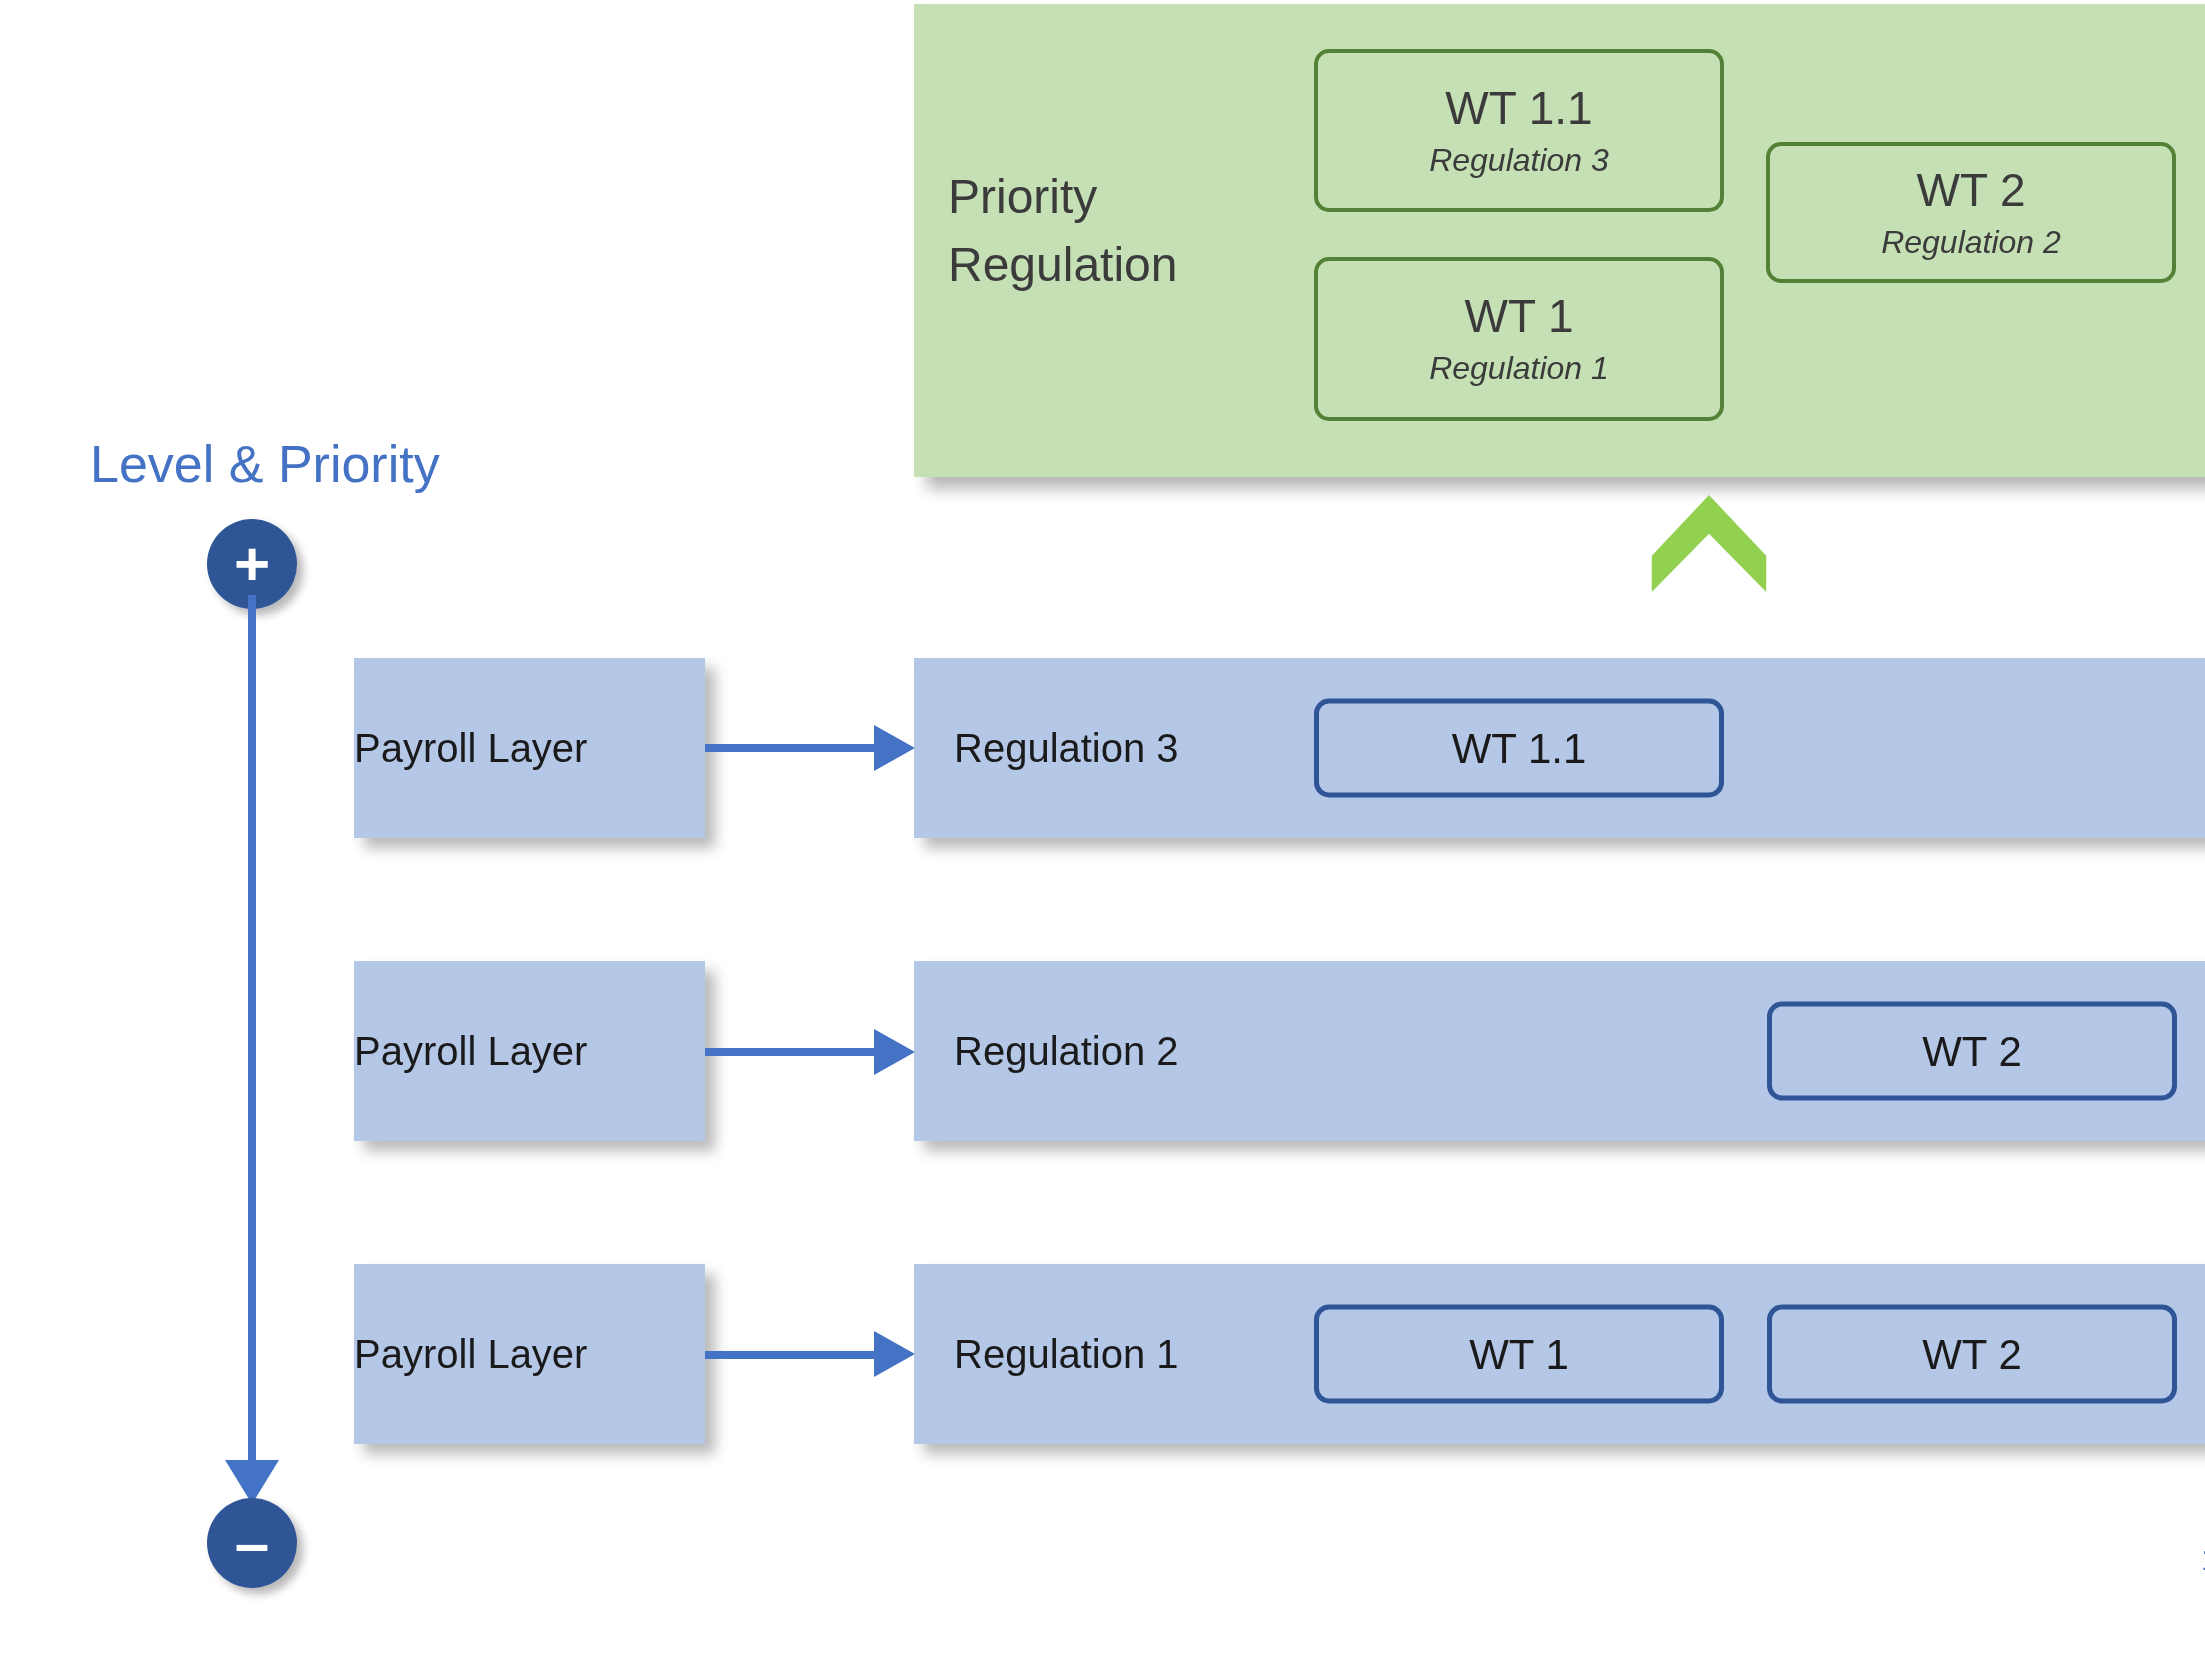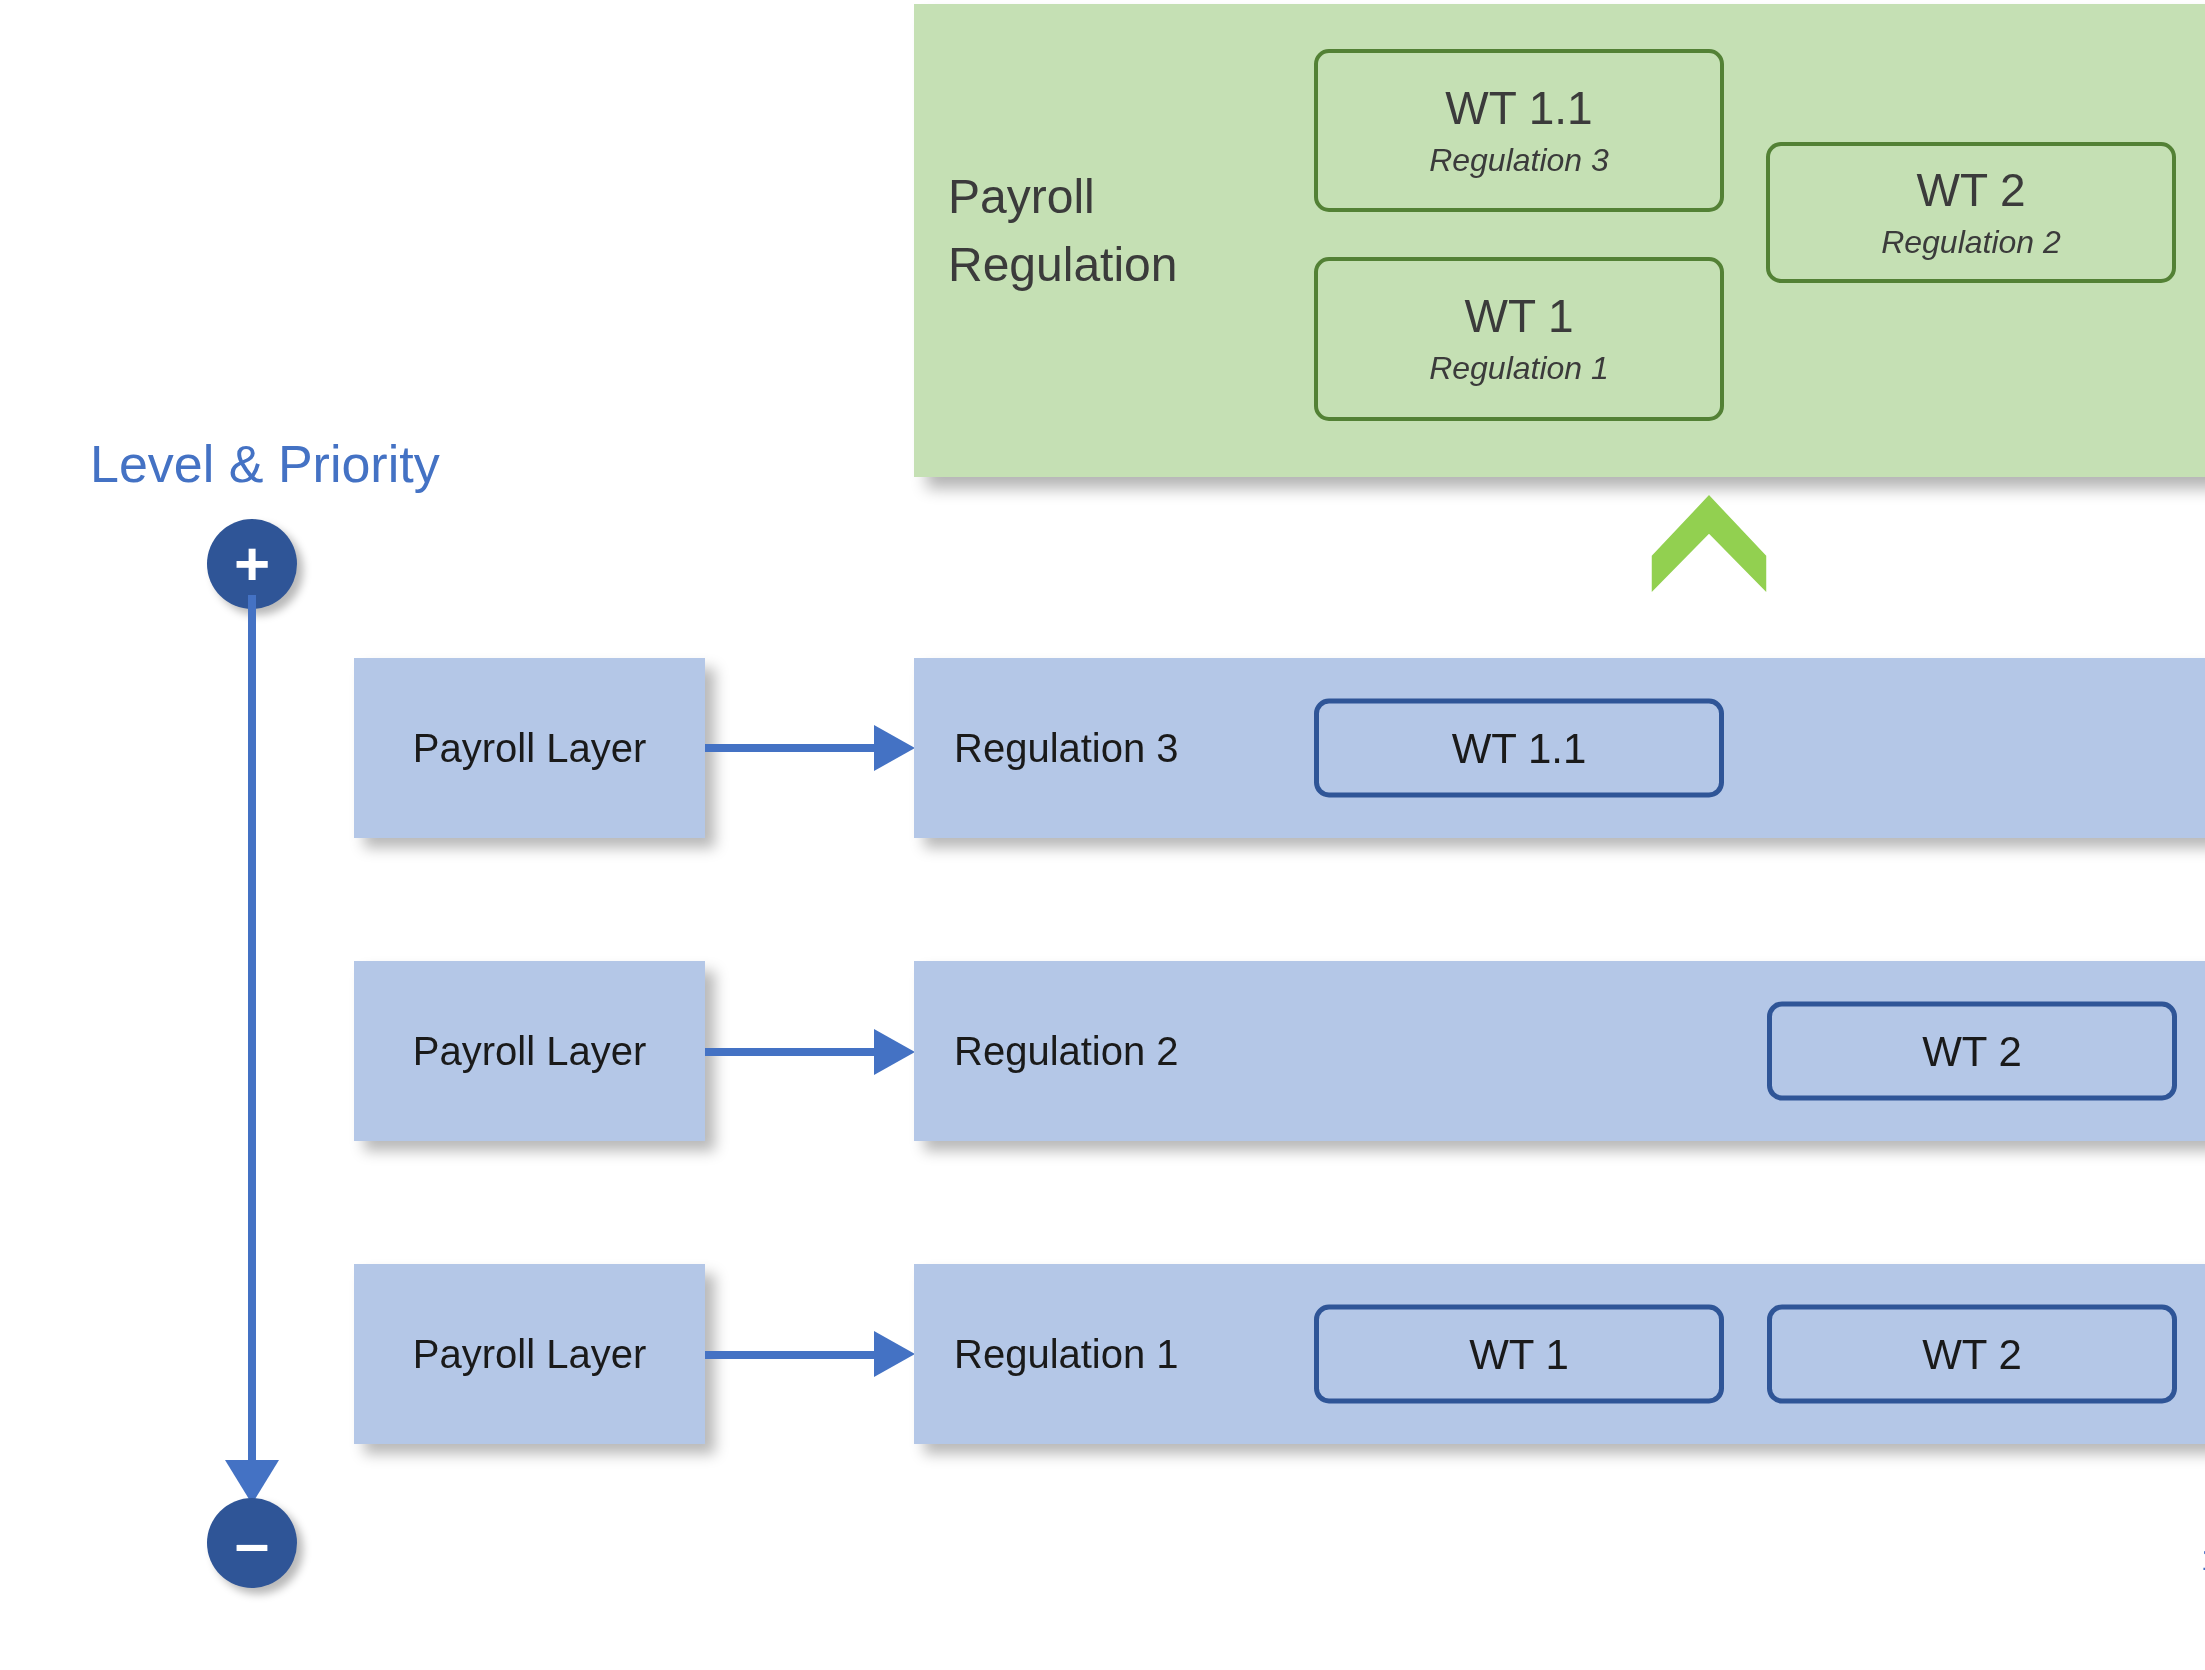--- a/index.html
+++ b/index.html
@@ -114,21 +114,21 @@
   
   .payroll-box {
     position: absolute;
     left: 354px;
     width: 351px;
     height: 180px;
     background: #b4c7e7;
     box-shadow: 9.7px 9.7px 13.2px rgba(0,0,0,0.28);
     display: flex;
     align-items: center;
-    justify-content: center;
+    justify-content: flex-start;
     color: #1a1a1a;
     font-size: 40px;
   }
   .reg-band {
     position: absolute;
     left: 914px;
     width: 1738px;
     height: 180px;
     background: #b4c7e7;
     box-shadow: 9.7px 9.7px 13.2px rgba(0,0,0,0.28);
@@ -205,21 +205,21 @@
     white-space: nowrap;
   }
 </style>
 </head>
 <body>
 
 <div id="stage">
 
   <div id="composed-panel" class="abs"></div>
 
-  <div id="composed-label" class="abs">Payroll
+  <div id="composed-label" class="abs">Priority
 Regulation</div>
 
   <div id="gc-wt11" class="green-card">
     <span class="wt-title">WT 1.1</span>
     <span class="wt-sub">Regulation 3</span>
   </div>
 
   <div id="gc-wt1" class="green-card">
     <span class="wt-title">WT 1</span>
     <span class="wt-sub">Regulation 1</span>

